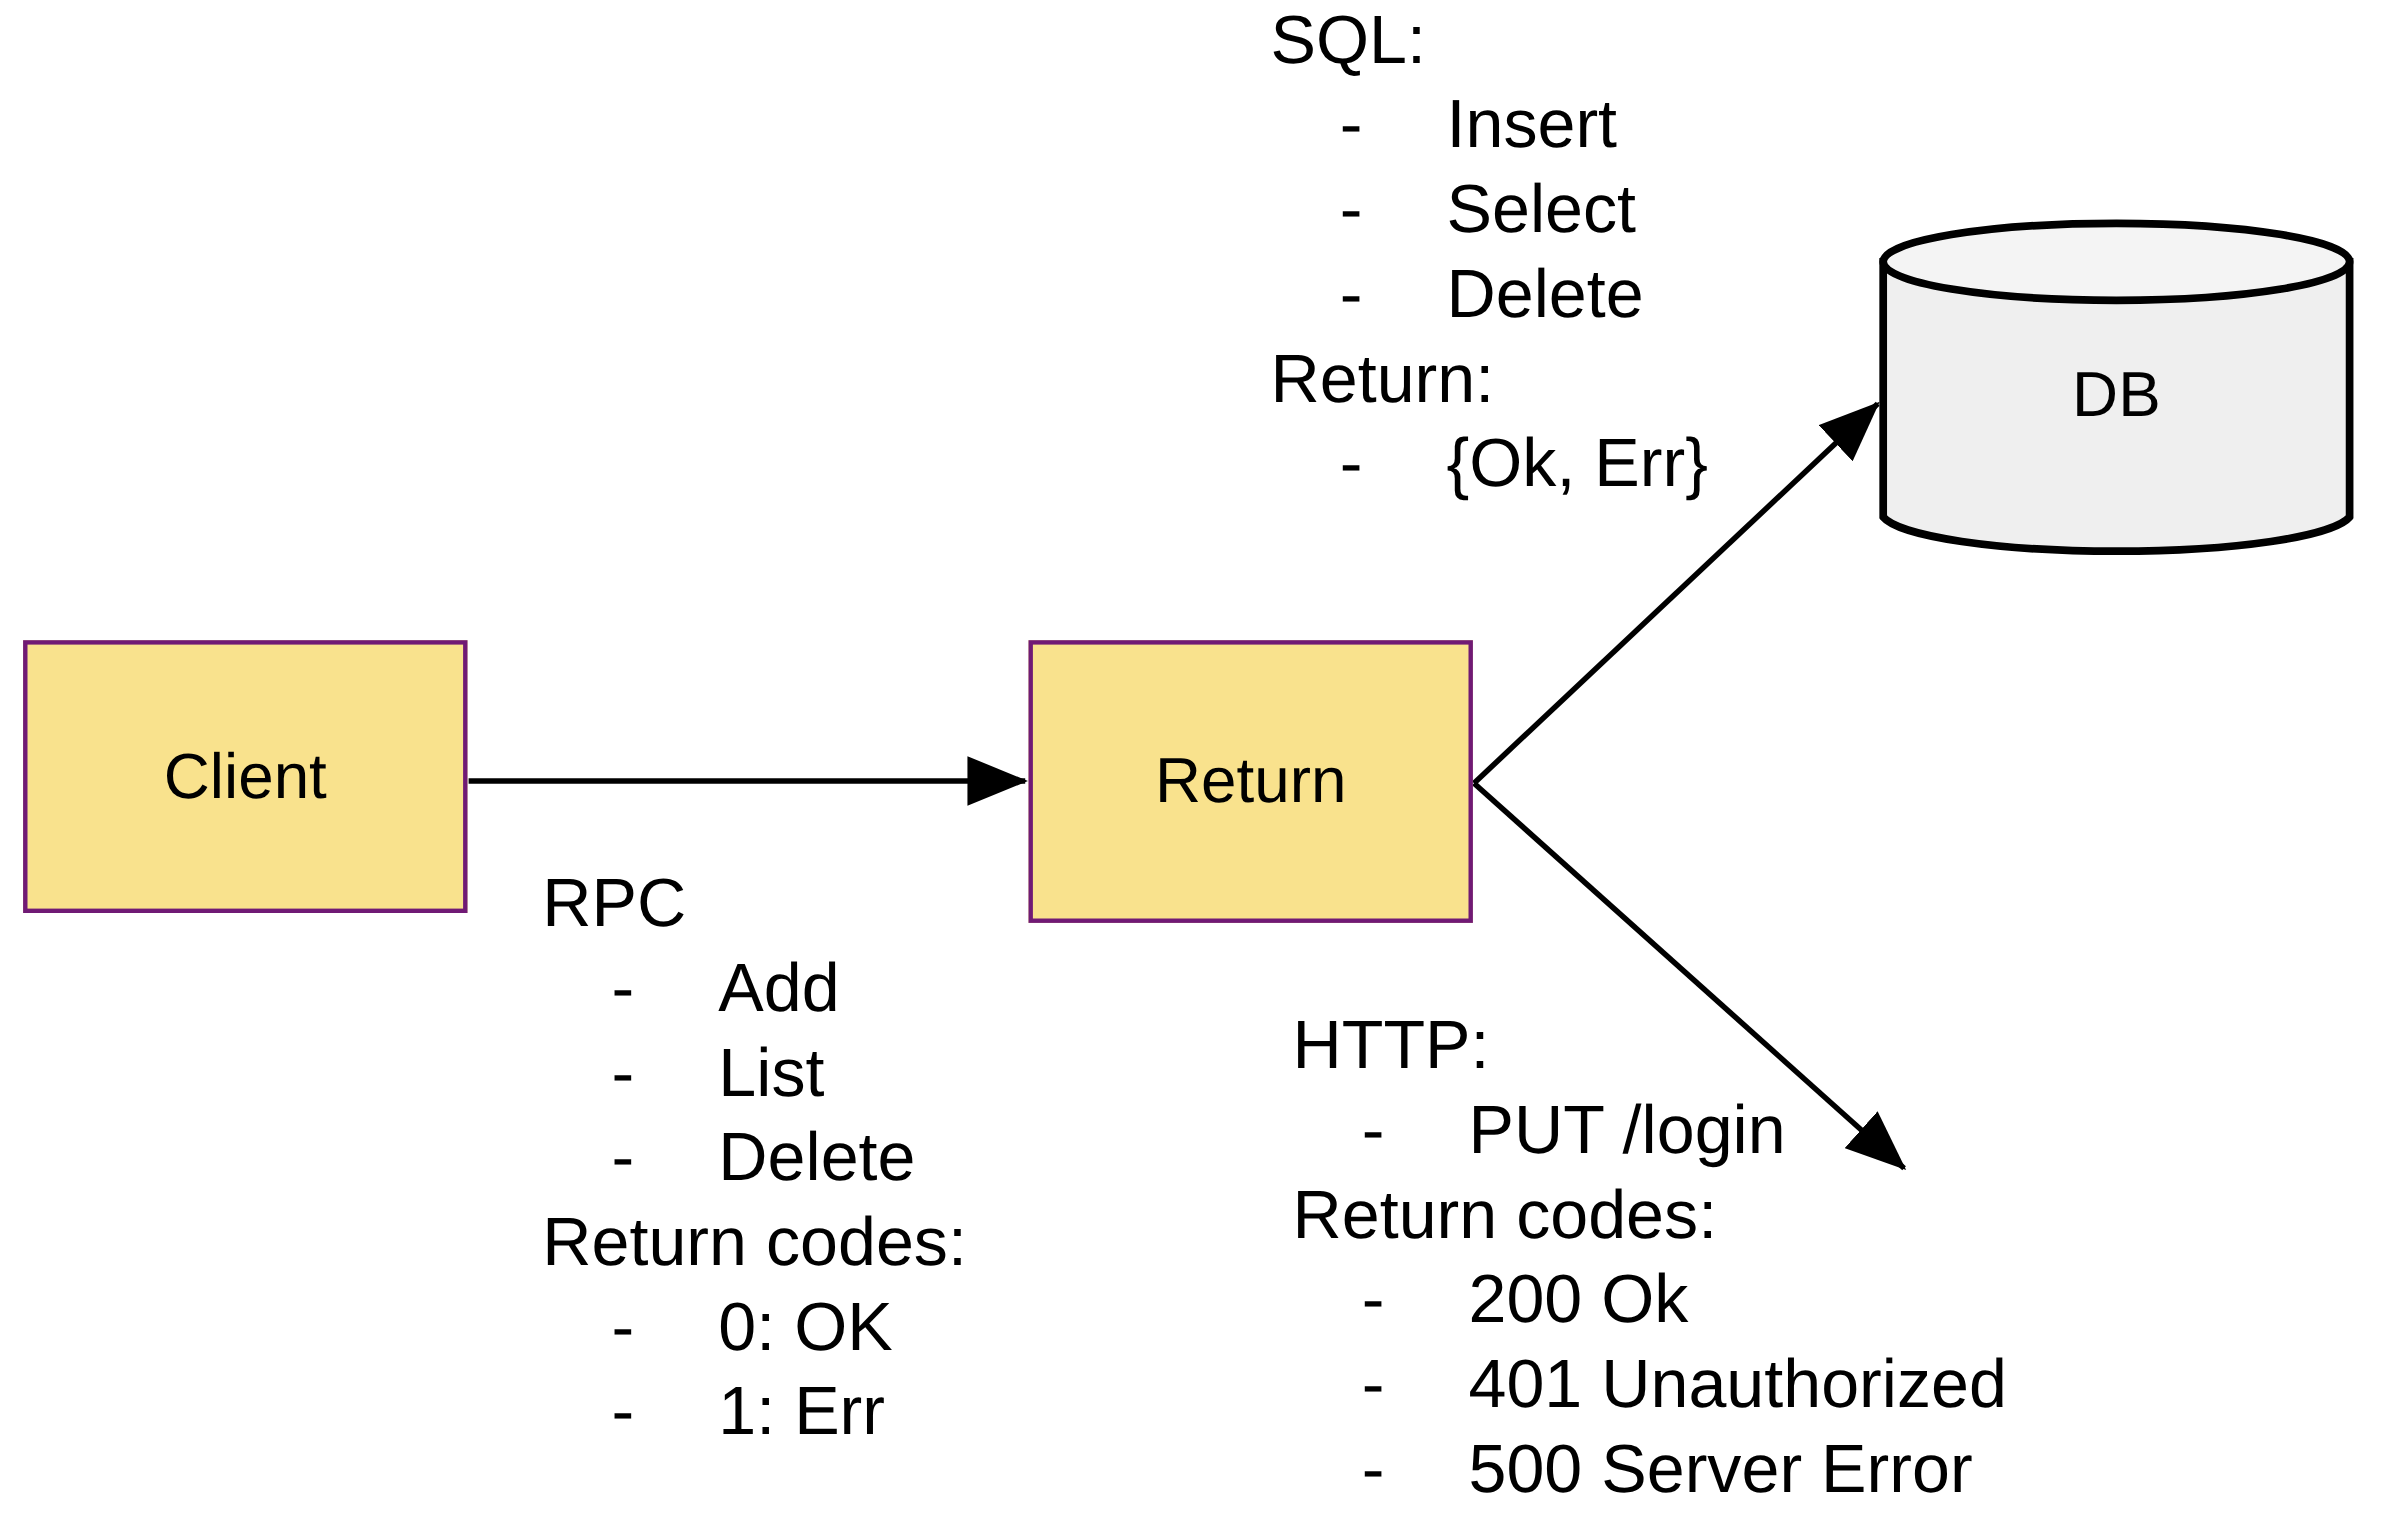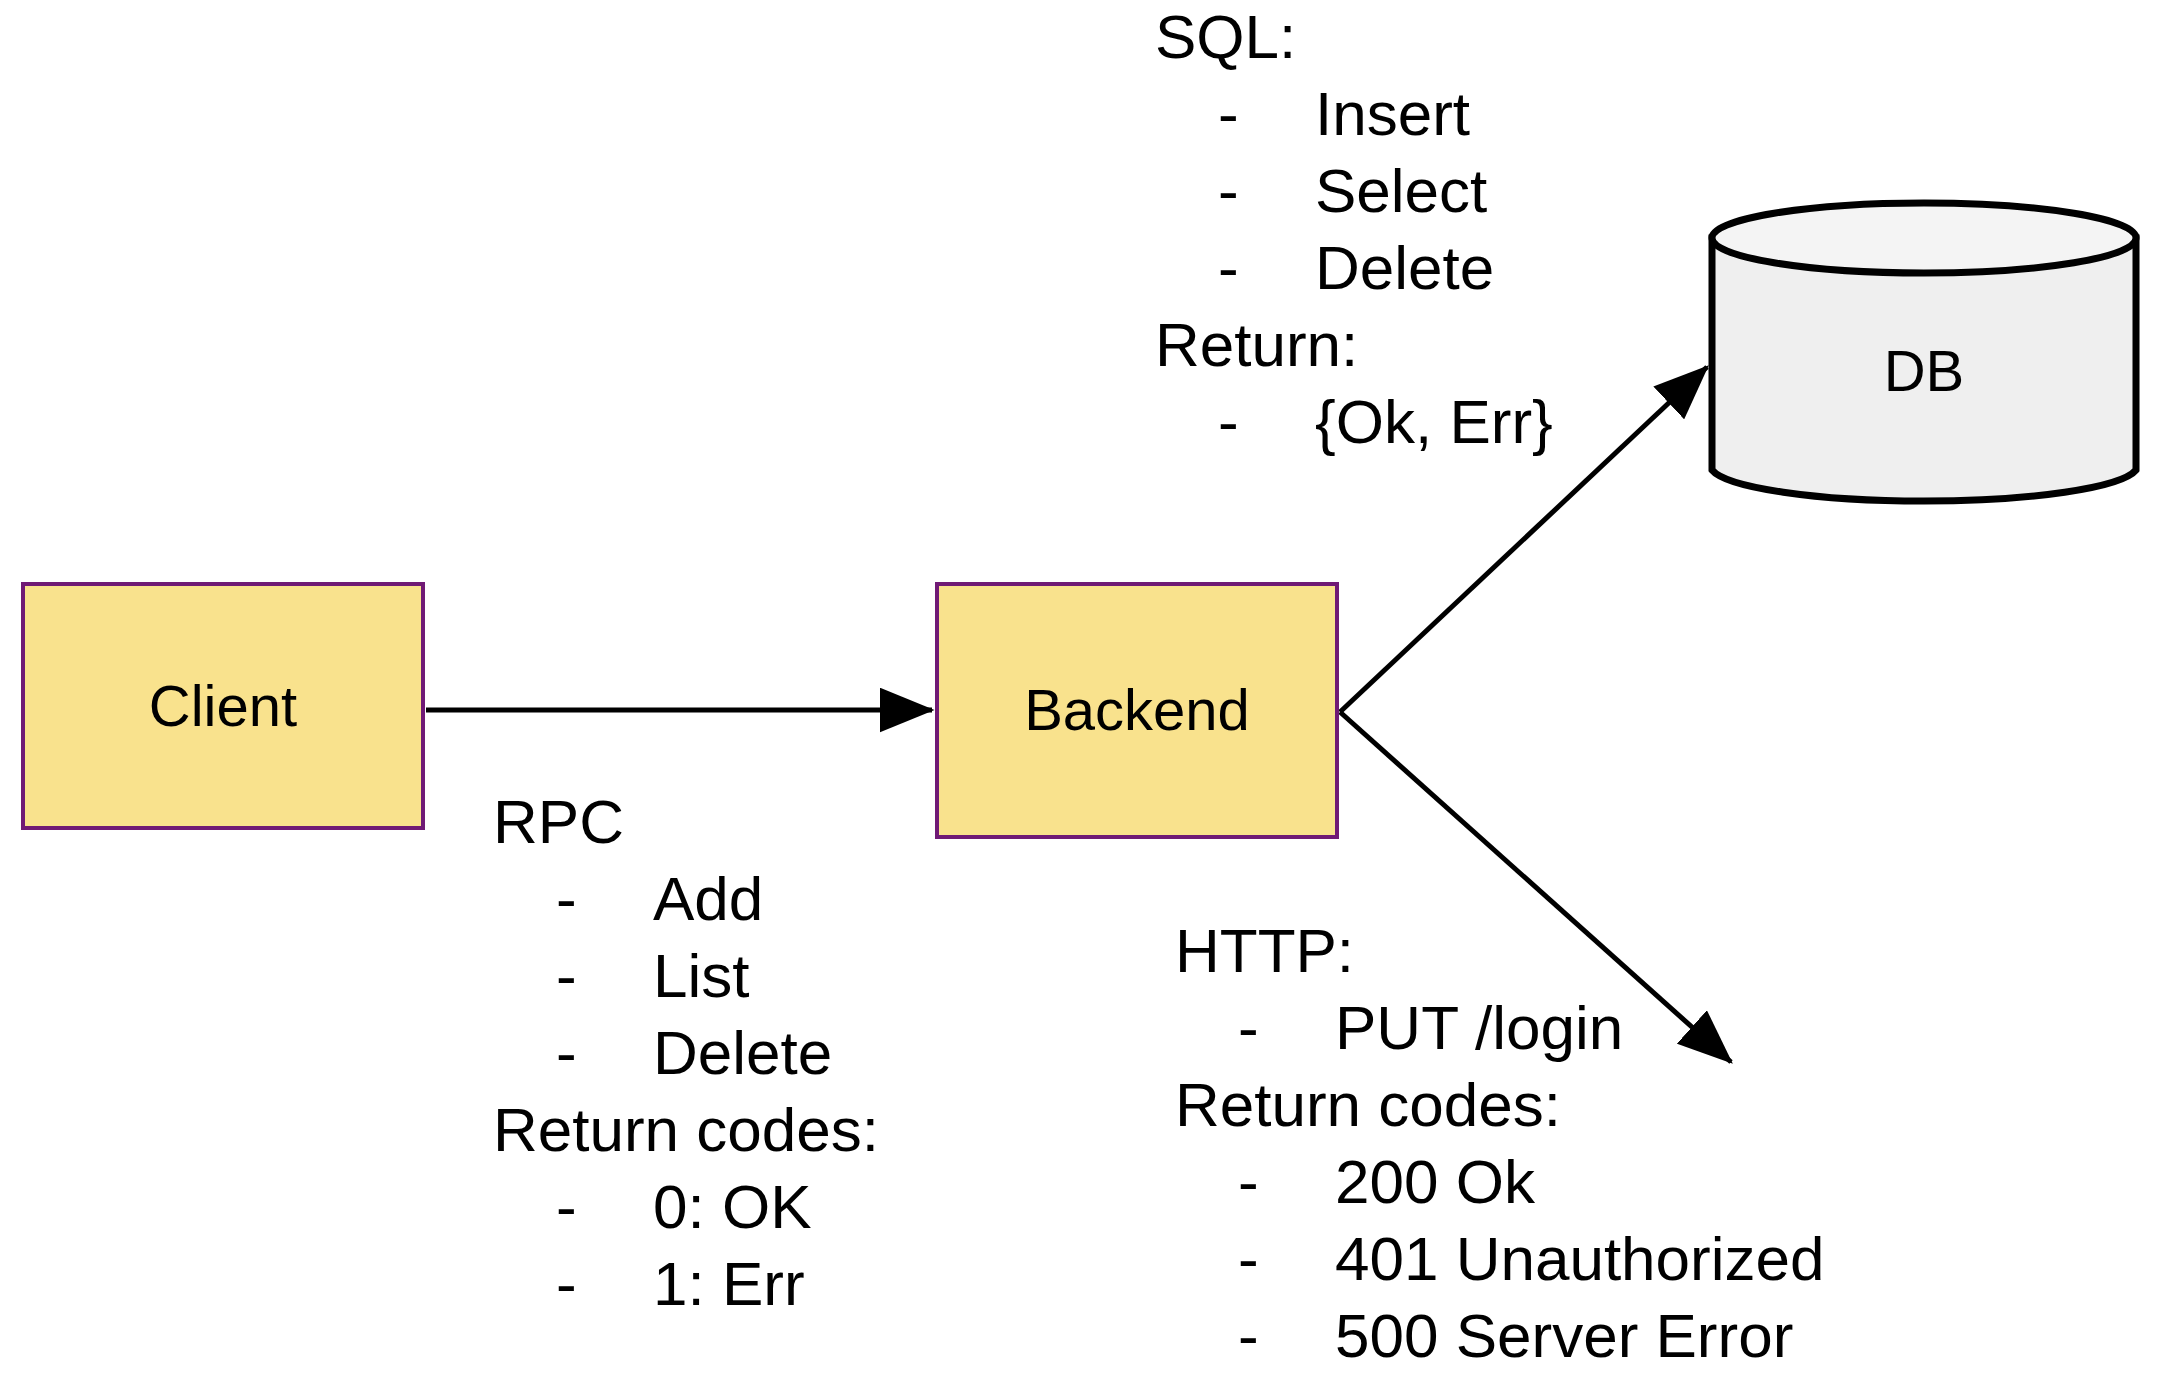--- a/index.html
+++ b/index.html
@@ -76,21 +76,21 @@
   #db-cylinder .db-svg {
     position: absolute;
     left: 0;
     top: 0;
     width: 432px;
     height: 312px;
   }
   #db-cylinder .db-label {
     position: absolute;
     left: 0;
-    top: 16px;
+    top: 4px;
     width: 432px;
     height: 312px;
     display: flex;
     align-items: center;
     justify-content: center;
     font-size: 58px;
     text-align: right;
   }
 
   
@@ -133,21 +133,21 @@
     <line x1="1340" y1="712" x2="1707" y2="367" stroke="#000000" stroke-width="5" marker-end="url(#arrowhead)"></line>
 
     <line x1="1340" y1="712" x2="1731" y2="1062" stroke="#000000" stroke-width="5" marker-end="url(#arrowhead)"></line>
   </svg>
 
   <div class="node-box" id="client-box">
     <span class="node-label">Client</span>
   </div>
 
   <div class="node-box" id="backend-box">
-    <span class="node-label">Backend</span>
+    <span class="node-label">Return</span>
   </div>
 
   <div id="db-cylinder">
     <svg class="db-svg" viewBox="0 0 432 312" xmlns="http://www.w3.org/2000/svg">
       <path d="M4,40 L4,272 A214,36 0 0 0 428,272 L428,40 Z" fill="#efefef" stroke="#000000" stroke-width="7"></path>
       <ellipse cx="216" cy="40" rx="212" ry="35" fill="#f4f4f4" stroke="#000000" stroke-width="7"></ellipse>
     </svg>
     <div class="db-label">DB</div>
   </div>
 

